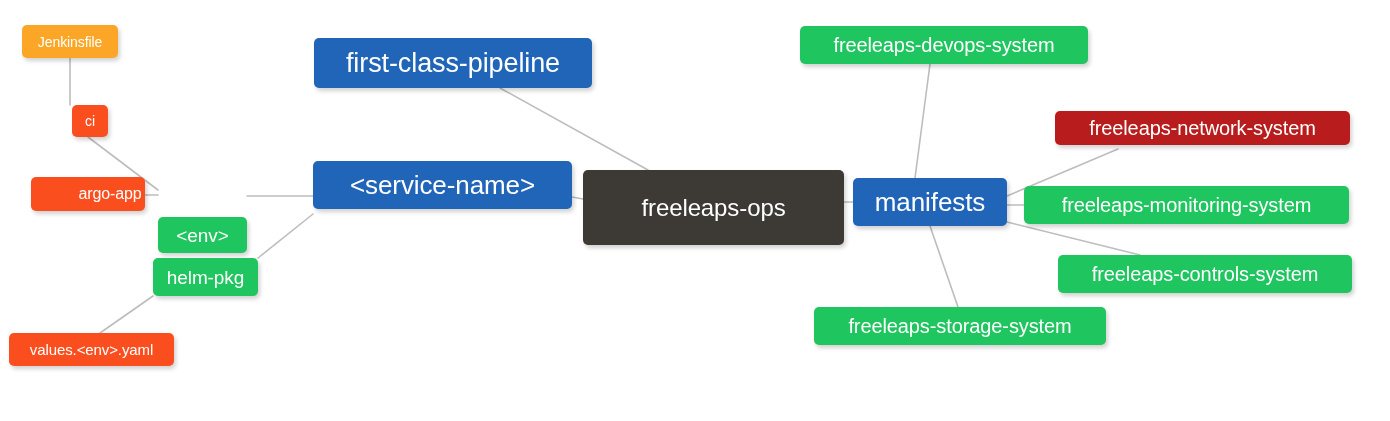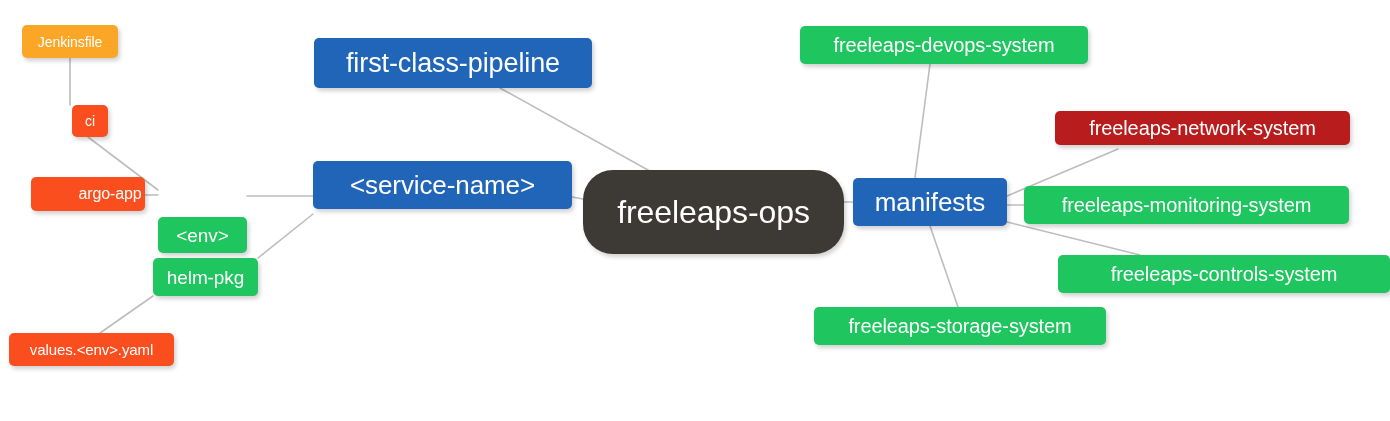--- a/index.html
+++ b/index.html
@@ -84,35 +84,35 @@
       </div>
       <div class="node" style="left: 9px; top: 333px; width: 165px; height: 33px; background: rgb(251, 78, 30); font-size: 15px;">
         <span class="node-label">values.&lt;env&gt;.yaml</span>
       </div>
       <div class="node" style="left: 314px; top: 38px; width: 278px; height: 50px; background: rgb(32, 101, 184); font-size: 27px;">
         <span class="node-label">first-class-pipeline</span>
       </div>
       <div class="node" style="left: 313px; top: 161px; width: 259px; height: 48px; background: rgb(32, 101, 184); font-size: 26px;">
         <span class="node-label">&lt;service-name&gt;</span>
       </div>
-      <div class="node" style="left: 583px; top: 170px; width: 261px; height: 84px; background: rgb(61, 57, 53); font-size: 32px; border-radius: 30px;">
+      <div class="node" style="left: 583px; top: 170px; width: 261px; height: 75px; background: rgb(61, 57, 53); font-size: 24px;">
         <span class="node-label">freeleaps-ops</span>
       </div>
       <div class="node" style="left: 853px; top: 178px; width: 154px; height: 48px; background: rgb(32, 101, 184); font-size: 26px;">
         <span class="node-label">manifests</span>
       </div>
       <div class="node" style="left: 800px; top: 26px; width: 288px; height: 38px; background: rgb(31, 197, 95); font-size: 20px;">
         <span class="node-label">freeleaps-devops-system</span>
       </div>
       <div class="node" style="left: 1055px; top: 111px; width: 295px; height: 34px; background: #b91c1c; font-size: 20px;">
         <span class="node-label">freeleaps-network-system</span>
       </div>
       <div class="node" style="left: 1024px; top: 186px; width: 325px; height: 38px; background: rgb(31, 197, 95); font-size: 20px;">
         <span class="node-label">freeleaps-monitoring-system</span>
       </div>
-      <div class="node" style="left: 1058px; top: 255px; width: 332px; height: 38px; background: rgb(31, 197, 95); font-size: 20px;">
+      <div class="node" style="left: 1058px; top: 255px; width: 294px; height: 38px; background: rgb(31, 197, 95); font-size: 20px;">
         <span class="node-label">freeleaps-controls-system</span>
       </div>
       <div class="node" style="left: 814px; top: 307px; width: 292px; height: 38px; background: rgb(31, 197, 95); font-size: 20px;">
         <span class="node-label">freeleaps-storage-system</span>
       </div>
     </div>
 </div>
 
 </body></html>

